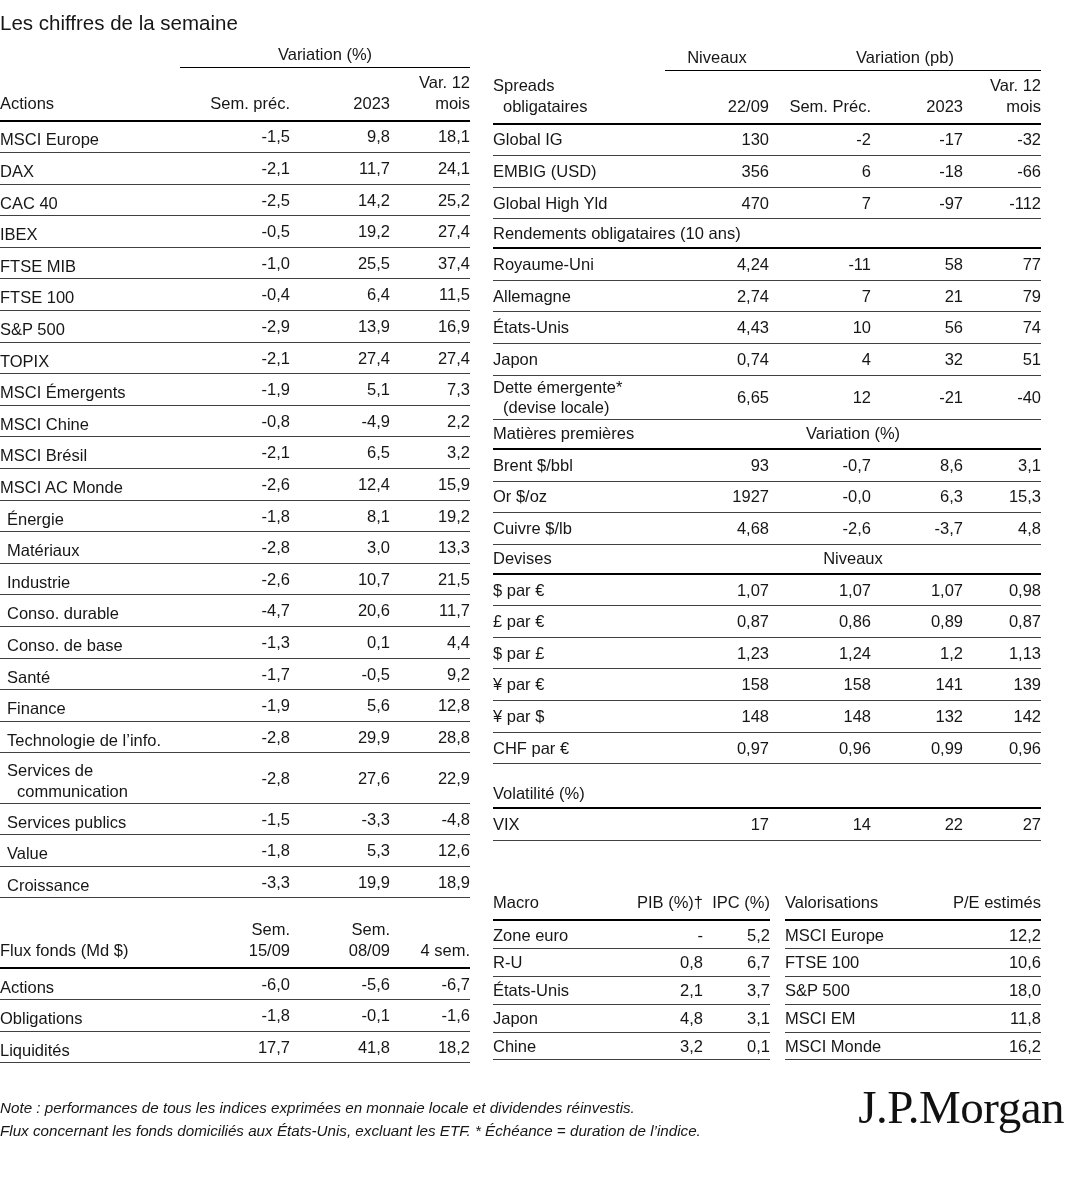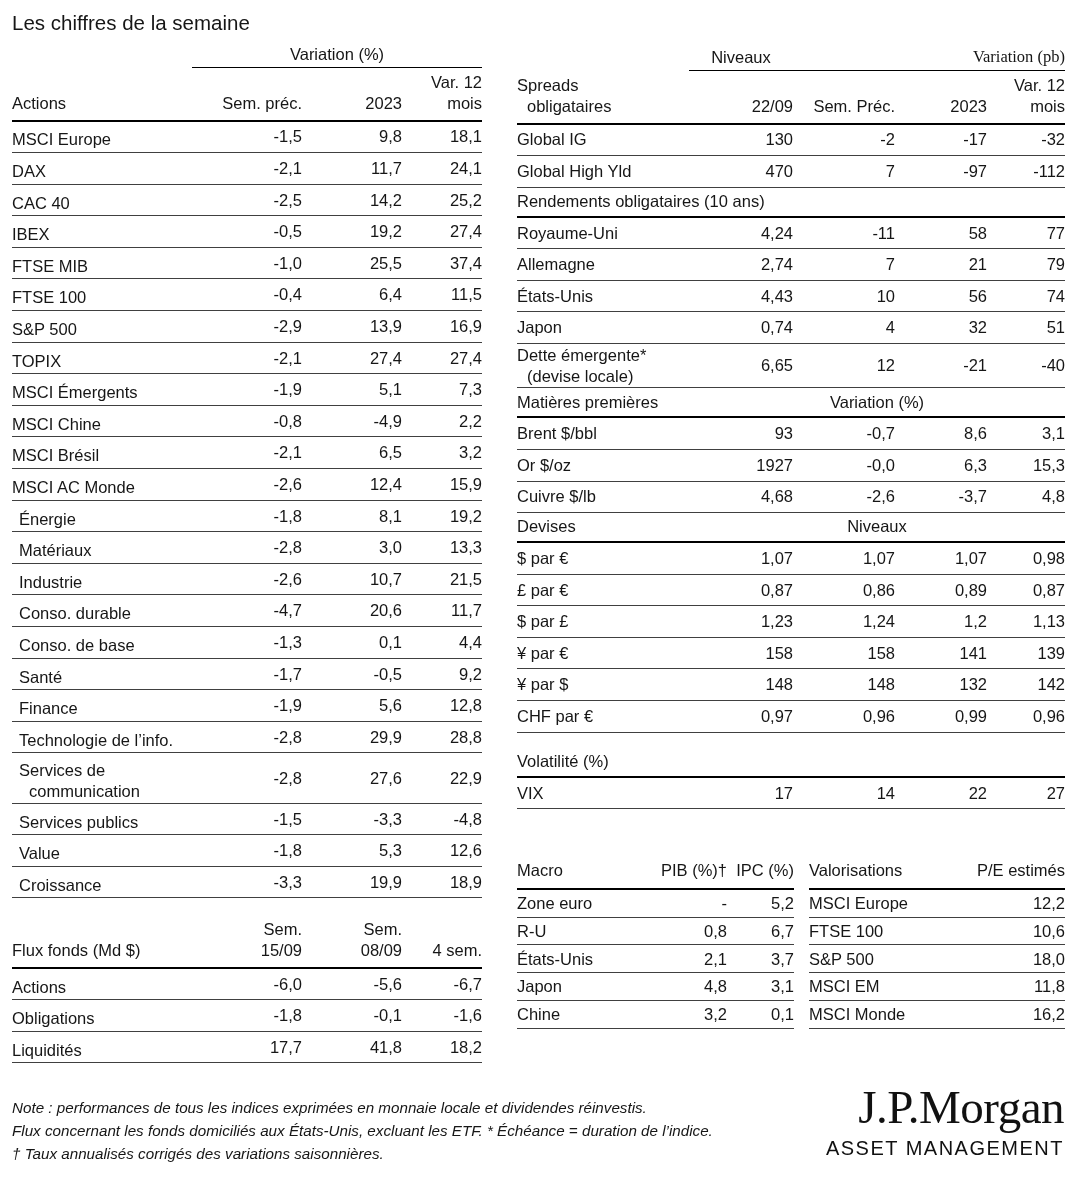--- a/index.html
+++ b/index.html
@@ -3,24 +3,24 @@
 <meta charset="utf-8">
 <style>
   * { box-sizing: border-box; margin: 0; padding: 0; }
   html, body { background: #ffffff; }
   body {
     width: 1082px; height: 1200px; overflow: hidden;
     color: #161616;
     font-family: "Liberation Sans", sans-serif;
     font-size: 16.5px; line-height: 1.25;
   }
-  .page { padding: 8px 16px 0 12px; height: 100%; }
+  .page { padding: 8px 16px 0 0; height: 100%; }
   .page-title { font-size: 20.5px; margin: 2px 0 8px 0; }
 
-  .cols { display: flex; gap: 35px; }
+  .cols { display: flex; gap: 23px; }
   .col-left  { width: 470px; flex: none; }
   .col-right { width: 548px; flex: none; margin-top: 3px; }
 
   
   .row { display: flex; align-items: center; min-height: 31.6px; border-bottom: 1px solid #404040; padding: 1px 0; }
   .lbl { padding-left: 10px; text-indent: -10px; }
   .indent .lbl { padding-left: 17px; text-indent: -10px; }
   .num { text-align: right; white-space: pre-line; }
 
   
@@ -35,21 +35,21 @@
   .tr .n2 { width: 102px; }
   .tr .n3 { width: 92px; }
   .tr .n4 { width: 78px; }
 
   
   .ghdr { display: flex; }
   .gh-area { display: flex; border-bottom: 1.5px solid #000; padding-bottom: 3px; }
   .tl-gh { margin-left: 180px; width: 290px; justify-content: center; }
   .tr-gh { margin-left: 172px; flex: 1; }
   .tr-gh .g-niv { width: 104px; text-align: center; }
-  .tr-gh .g-var { flex: 1; text-align: right; font-family: Liberation Serif, serif; }
+  .tr-gh .g-var { flex: 1; text-align: center; }
 
   
   .thead { display: flex; align-items: flex-end; border-bottom: 2px solid #000; padding: 4px 0 6px 0; }
   .thead .hdr { white-space: pre-line; }
 
   
   .sect { display: flex; align-items: flex-end; min-height: 30px; border-bottom: 2px solid #000; padding: 3px 0 4px 0; }
   .sect .s-title { min-width: 172px; }
   .sect .s-sub { flex: 1; text-align: center; }
 
@@ -327,20 +327,27 @@
         <div>
 
             <div class="row">
               <div class="lbl">Global IG</div>
               <div class="num n1">130</div>
               <div class="num n2">-2</div>
               <div class="num n3">-17</div>
               <div class="num n4">-32</div>
             </div>
 
+            <div class="row">
+              <div class="lbl">EMBIG (USD)</div>
+              <div class="num n1">356</div>
+              <div class="num n2">6</div>
+              <div class="num n3">-18</div>
+              <div class="num n4">-66</div>
+            </div>
 
             <div class="row">
               <div class="lbl">Global High Yld</div>
               <div class="num n1">470</div>
               <div class="num n2">7</div>
               <div class="num n3">-97</div>
               <div class="num n4">-112</div>
             </div>
           </div>
       </section>
@@ -577,21 +584,19 @@
 
       </div>
 
     </div>
   </div>
 
   <div class="footer">
     <div class="notes">
       <div class="note-line">Note : performances de tous les indices exprimées en monnaie locale et dividendes réinvestis.</div>
       <div class="note-line">Flux concernant les fonds domiciliés aux États-Unis, excluant les ETF. * Échéance = duration de l’indice.</div>
-      <div class="note-line">† Taux annualisés corrigés des variations saisonnières.</div>
     </div>
     <div class="logo">
       <div class="logo-brand">J.P.Morgan</div>
-      <div class="logo-division">ASSET MANAGEMENT</div>
     </div>
   </div>
 
 </div>
 
 </body></html>

